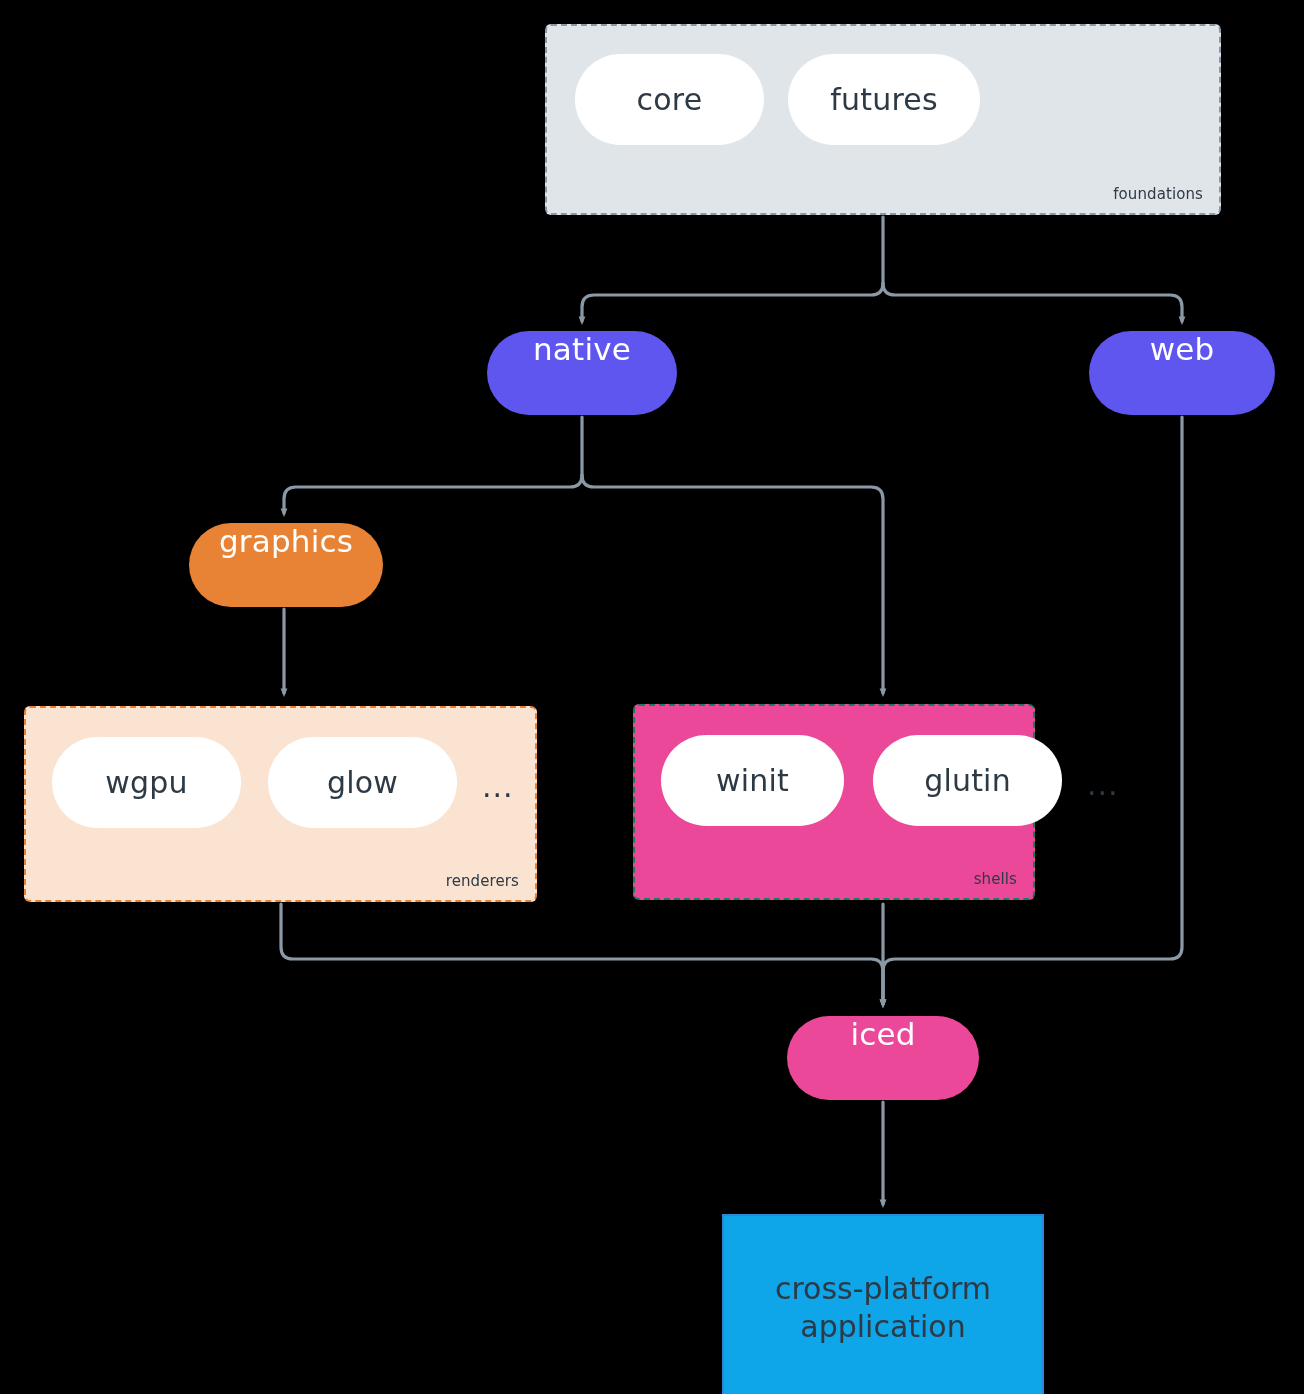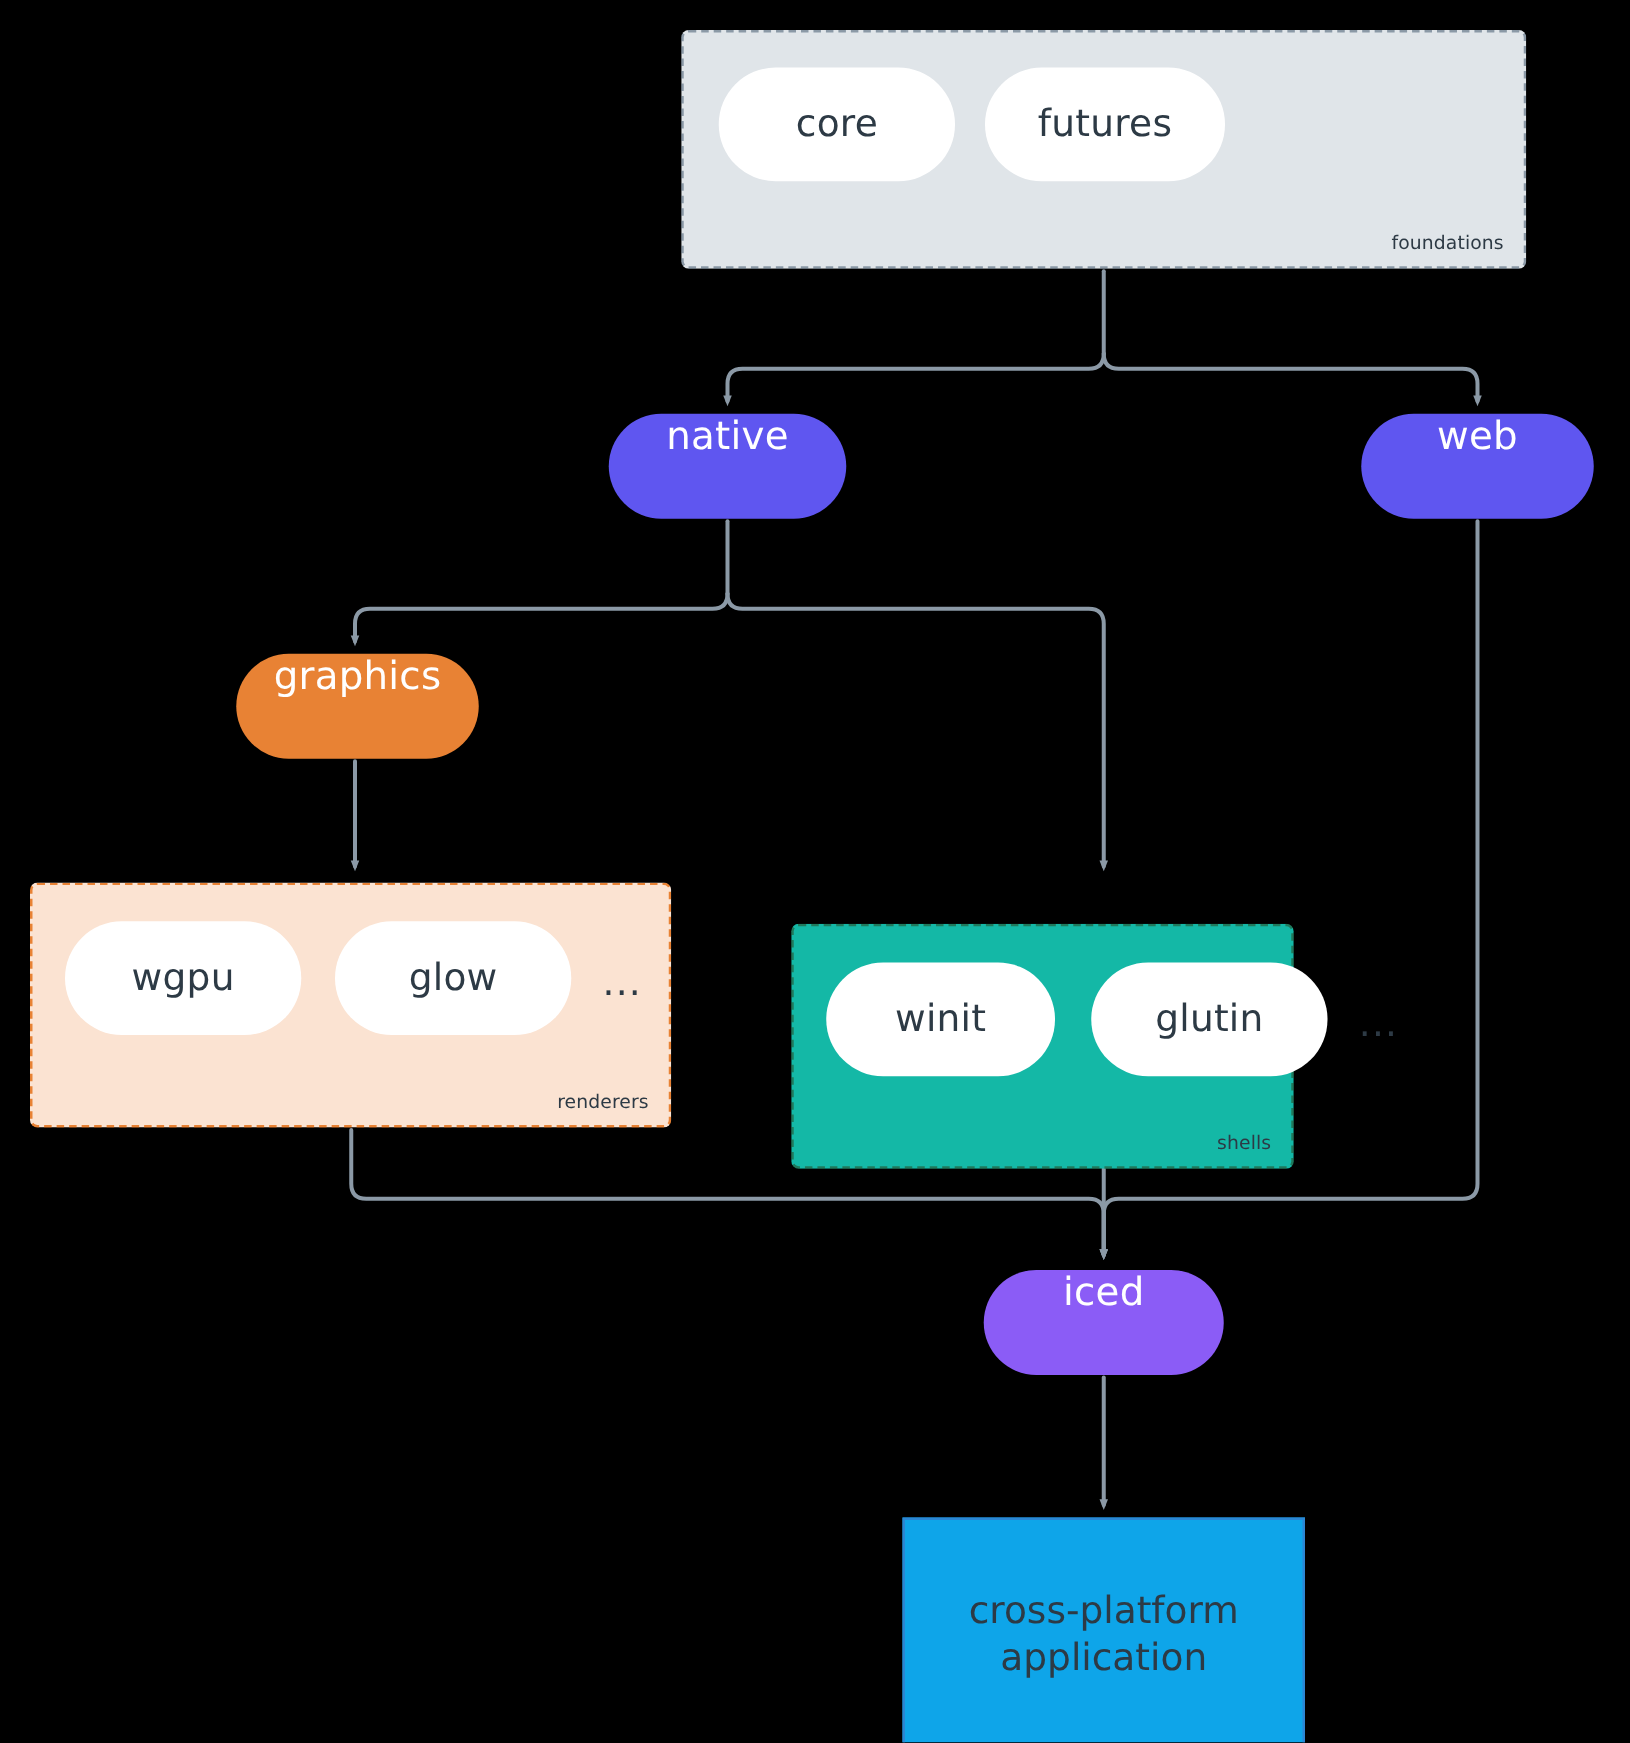--- a/index.html
+++ b/index.html
@@ -137,22 +137,22 @@
     <div class="leaf-node" style="left:26px; top:29px; width:189px; height:91px;">
       <span>wgpu</span>
     </div>
     <div class="leaf-node" style="left:242px; top:29px; width:189px; height:91px;">
       <span>glow</span>
     </div>
     <div class="ellipsis" style="left:456px; top:64px;">...</div>
     <div class="cluster-label">renderers</div>
   </div>
 
-  <div class="cluster" style="left:633px; top:739px; width:402px; height:196px;
-              background:#14b8a6; border:2px dashed #1f7a5c;">
+  <div class="cluster" style="left:633px; top:704px; width:402px; height:196px;
+              background:#ec4899; border:2px dashed #1f7a5c;">
     <div class="leaf-node" style="left:26px; top:29px; width:183px; height:91px;">
       <span>winit</span>
     </div>
     <div class="leaf-node" style="left:238px; top:29px; width:189px; height:91px;">
       <span>glutin</span>
     </div>
     <div class="ellipsis" style="left:452px; top:64px;">...</div>
     <div class="cluster-label">shells</div>
   </div>
 
@@ -161,21 +161,21 @@
   </div>
 
   <div class="pill-node" style="left:1089px; top:331px; width:186px; height:84px; background:#5f56f0;">
     <span>web</span>
   </div>
 
   <div class="pill-node" style="left:189px; top:523px; width:194px; height:84px; background:#e88234;">
     <span>graphics</span>
   </div>
 
-  <div class="pill-node" style="left:787px; top:1016px; width:192px; height:84px; background:#8b5cf6;">
+  <div class="pill-node" style="left:787px; top:1016px; width:192px; height:84px; background:#ec4899;">
     <span>iced</span>
   </div>
 
   <div class="rect-node" style="left:722px; top:1214px; width:322px; height:188px;
               background:#0ea5e9; border-color:#2b86d4;">
     <div>
       <div>cross-platform</div>
       <div>application</div>
     </div>
   </div>

